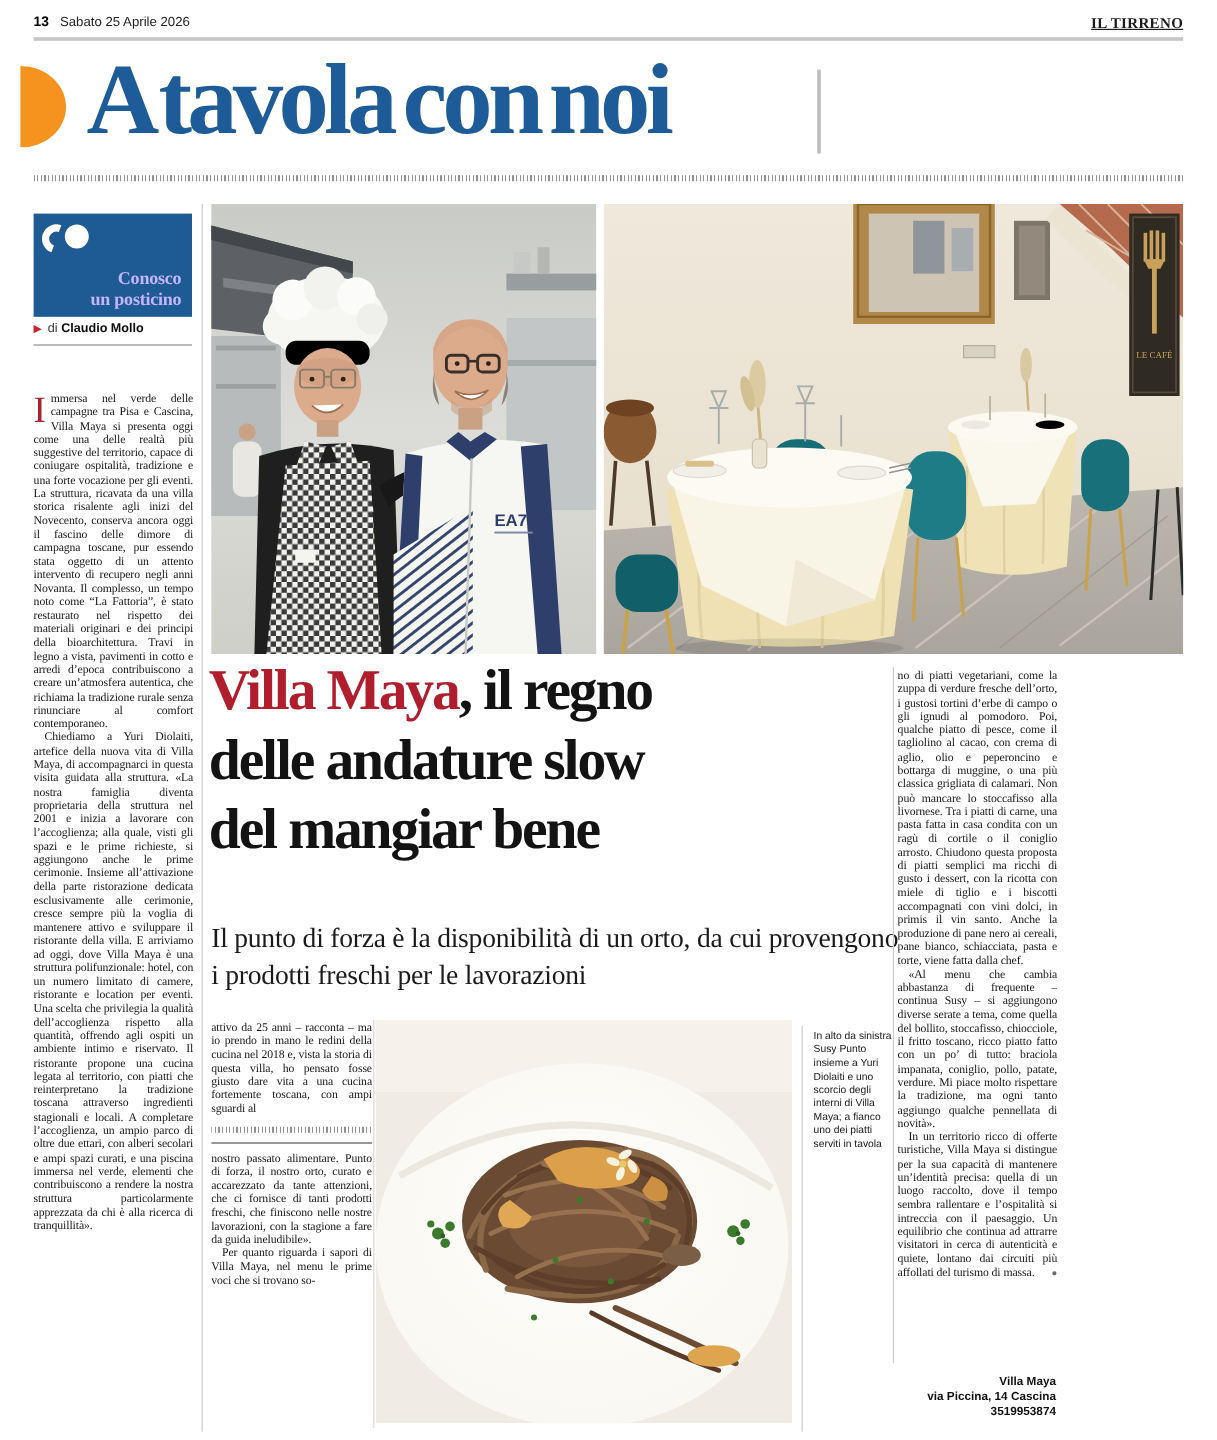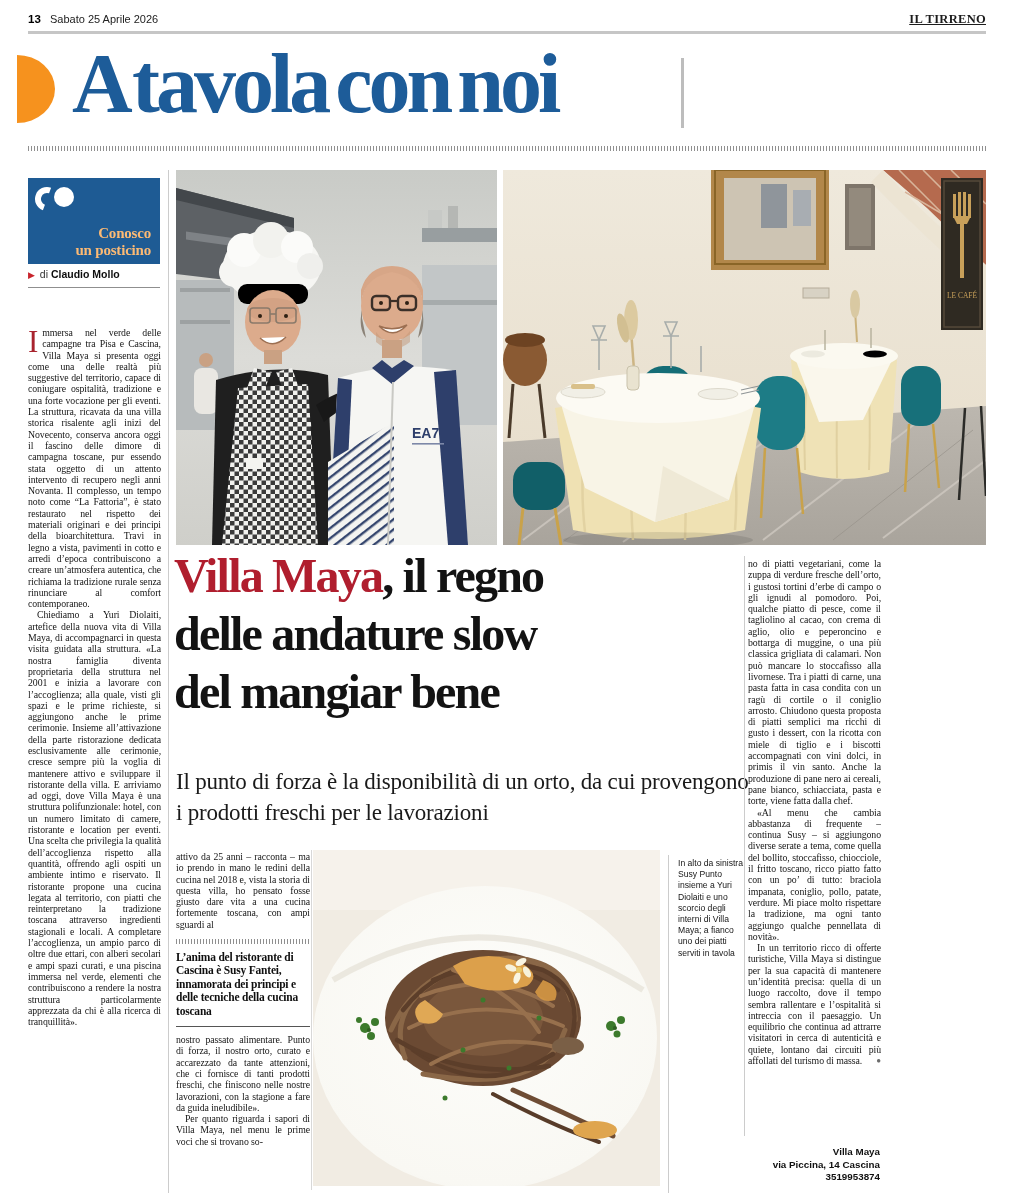--- a/index.html
+++ b/index.html
@@ -15,21 +15,21 @@
   
   .orange-clip{left:17px;top:55px;width:40px;height:68px;overflow:hidden;}
   .orange-disc{position:absolute;left:-38px;top:0;width:76px;height:68px;border-radius:50%;background:#F6921E;}
   .section-title{left:72px;top:36px;width:640px;font-weight:bold;font-size:84px;line-height:96px;
                  color:#1D5C99;letter-spacing:-4px;word-spacing:-9px;}
   .title-endbar{left:681px;top:58px;width:3px;height:70px;background:#bdbdbd;}
   .rule-dotted{height:5px;background-image:repeating-linear-gradient(90deg,#8f8f8f 0 1px,transparent 1px 3px);}
   .page-dotted{left:28px;top:146px;width:958px;}
   
   .blue-box{left:28px;top:178px;width:132px;height:86px;background:#1E5B94;}
-  .box-title{position:absolute;right:9px;bottom:6px;text-align:right;color:#fdba74;font-weight:bold;
+  .box-title{position:absolute;right:9px;bottom:6px;text-align:right;color:#c4b5fd;font-weight:bold;
              font-size:15px;line-height:16.5px;letter-spacing:-.2px;}
   .byline{left:28px;top:268px;width:132px;font-family:"Liberation Sans",sans-serif;font-size:10.5px;color:#333;}
   .byline .tri{color:#C8252C;font-size:9px;margin-right:2px;}
   .byline b{color:#0d0d0d;}
   .byline-rule{left:28px;top:287px;width:132px;height:1px;background:#8f8f8f;}
   
   .coltext{font-size:9.8px;line-height:11.3px;text-align:justify;letter-spacing:-.08px;color:#141414;
            hyphens:auto;-webkit-hyphens:auto;}
   .coltext p{margin:0;}
   .coltext p.ind{text-indent:9px;}
@@ -305,21 +305,20 @@
   <div class="abs headline">
     <div><span class="red">Villa Maya</span><span>, il regno</span></div>
     <div>delle andature slow</div>
     <div>del mangiar bene</div>
   </div>
   <div class="abs subhead">Il punto di forza è la disponibilità di un orto, da cui provengono i prodotti freschi per le lavorazioni</div>
 
   <div class="abs mid-col coltext">
     <p>attivo da 25 anni – racconta – ma io prendo in mano le redini della cucina nel 2018 e, vista la storia di questa villa, ho pensato fosse giusto dare vita a una cucina fortemente toscana, con ampi sguardi al</p>
     <div class="rule-dotted"></div>
-    <div class="pullquote">L’anima del ristorante di Cascina è Susy Fantei, innamorata dei principi e delle tecniche della cucina toscana</div>
     <div class="solid-rule"></div>
     <p>nostro passato alimentare. Punto di forza, il nostro orto, curato e accarezzato da tante attenzioni, che ci fornisce di tanti prodotti freschi, che finiscono nelle nostre lavorazioni, con la stagione a fare da guida ineludibile».</p>
     <p class="ind">Per quanto riguarda i sapori di Villa Maya, nel menu le prime voci che si trovano so-</p>
   </div>
 
   <svg class="abs" style="left:313px;top:850px" width="347" height="336" viewBox="0 0 347 336">
     <defs>
       <radialGradient id="plate" cx=".5" cy=".42" r=".75">
         <stop offset="0" stop-color="#fdfdfa"></stop>
           <stop offset=".75" stop-color="#f9f8f3"></stop>

